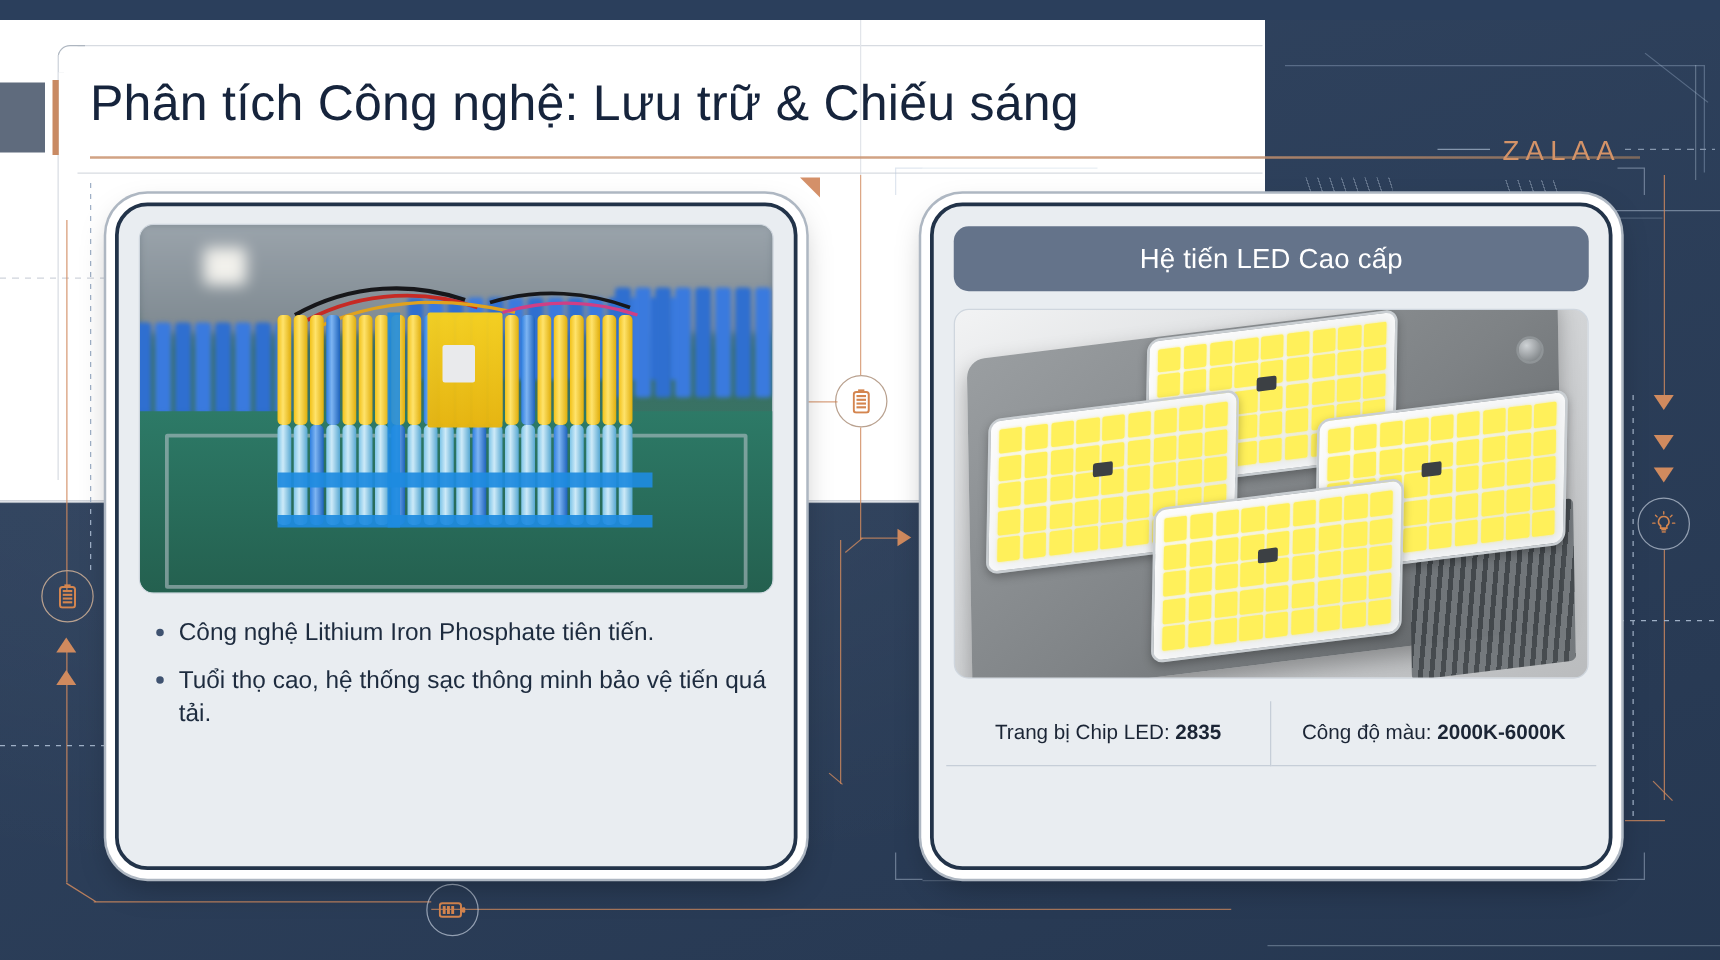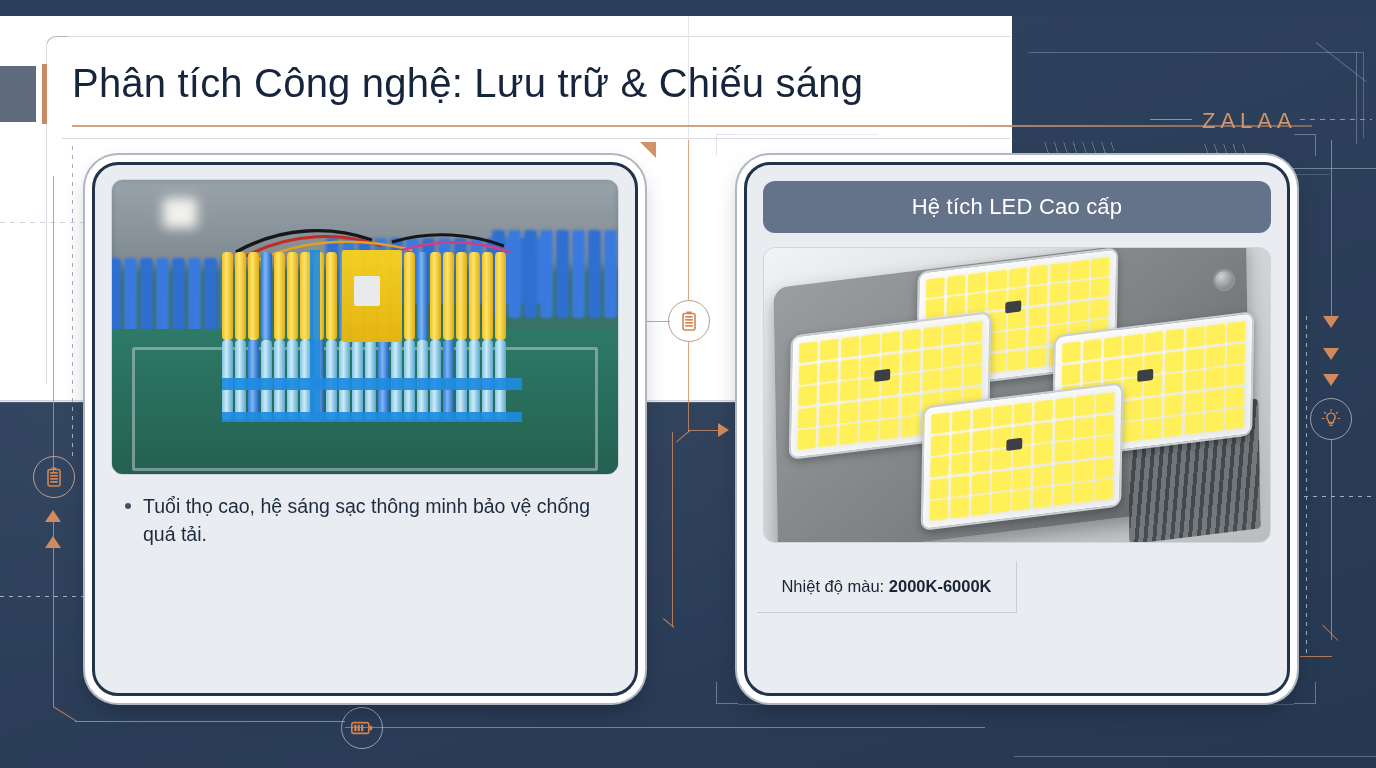--- a/index.html
+++ b/index.html
@@ -373,26 +373,27 @@
 
         <div style="position:absolute;left:120px;top:14px;width:60px;height:92px;background:linear-gradient(180deg,#f3cf22,#e5b411);opacity:.98;border-radius:2px;"></div>
         <div style="position:absolute;left:132px;top:40px;width:26px;height:30px;background:#e9eaec;border-radius:2px;"></div>
         <div style="position:absolute;left:0;top:142px;width:300px;height:12px;background:#1e8be0;opacity:.92;"></div>
         <div style="position:absolute;left:0;top:176px;width:300px;height:10px;background:#1e8be0;opacity:.92;"></div>
         <div style="position:absolute;left:88px;top:14px;width:10px;height:172px;background:#1e8be0;opacity:.9;"></div>
       </div>
     </div>
 
     <ul class="bullets">
-      <li>Tuổi thọ cao, hệ sáng sạc thông minh bảo vệ chống quá tải.</li>
+      <li>Công nghệ Lithium Iron Phosphate tiên tiến.</li>
+      <li>Tuổi thọ cao, hệ thống sạc thông minh bảo vệ tiến quá tải.</li>
     </ul>
   </div>
 
   <div class="card" id="card-led">
-    <div class="card-head">Hệ tích LED Cao cấp</div>
+    <div class="card-head">Hệ tiến LED Cao cấp</div>
 
     <div class="card-photo photo-led">
       <div class="led-body"></div>
       <div class="fins"></div>
       <div class="knob"></div>
 
       <div class="led-mod" style="left:30%;top:4%;width:40%;height:40%;transform:rotate(-7deg) skewX(-8deg);">
         <div class="chips">
           <i class="chip"></i>
             <i class="chip"></i>
@@ -592,19 +593,23 @@
             <i class="chip"></i>
             <i class="chip"></i>
             <i class="chip"></i>
         </div>
         <div class="drv" style="left:42%;top:34%;"></div>
       </div>
     </div>
 
     <div class="specs">
       <div class="spec">
-        <span>Nhiệt độ màu:</span>
+        <span>Trang bị Chip LED:</span>
+        <b>2835</b>
+      </div>
+      <div class="spec">
+        <span>Công độ màu:</span>
         <b>2000K-6000K</b>
       </div>
     </div>
   </div>
 
 </div>
 
 </body></html>

